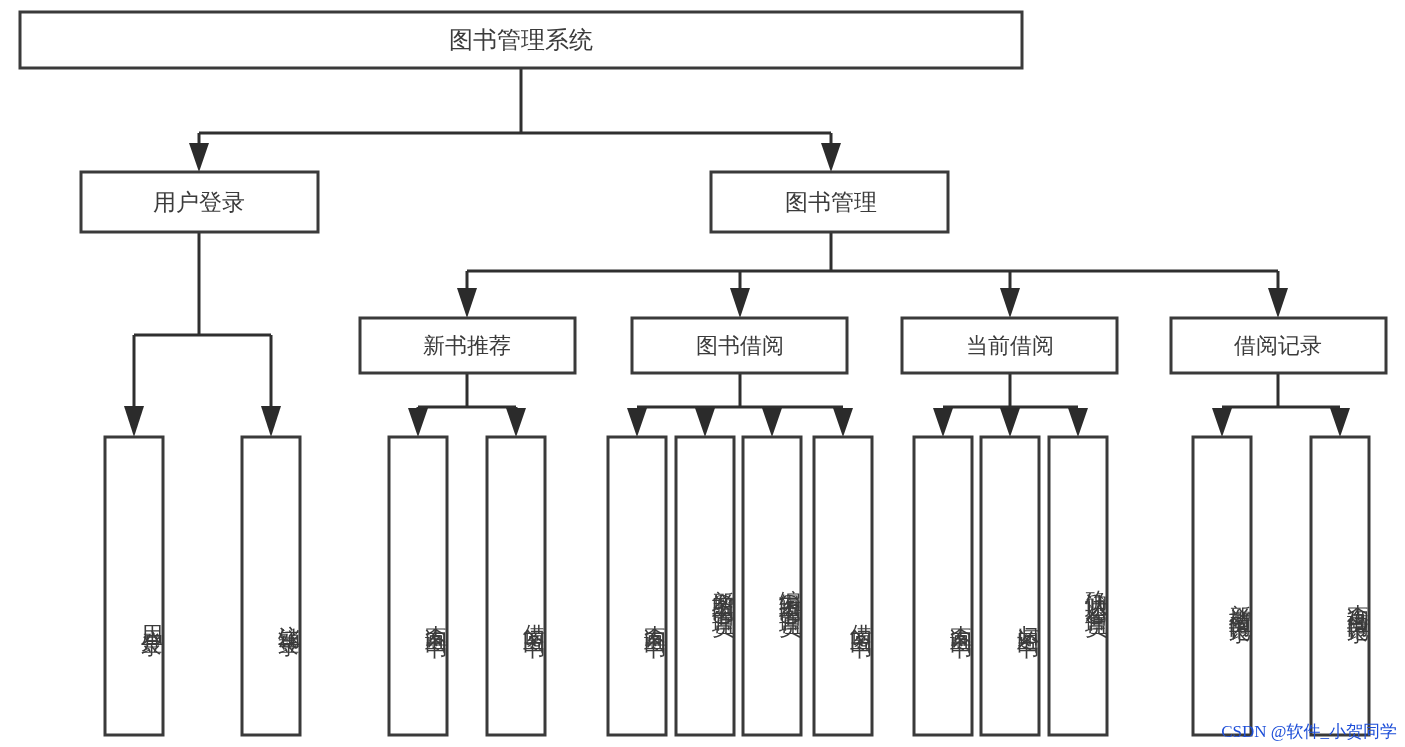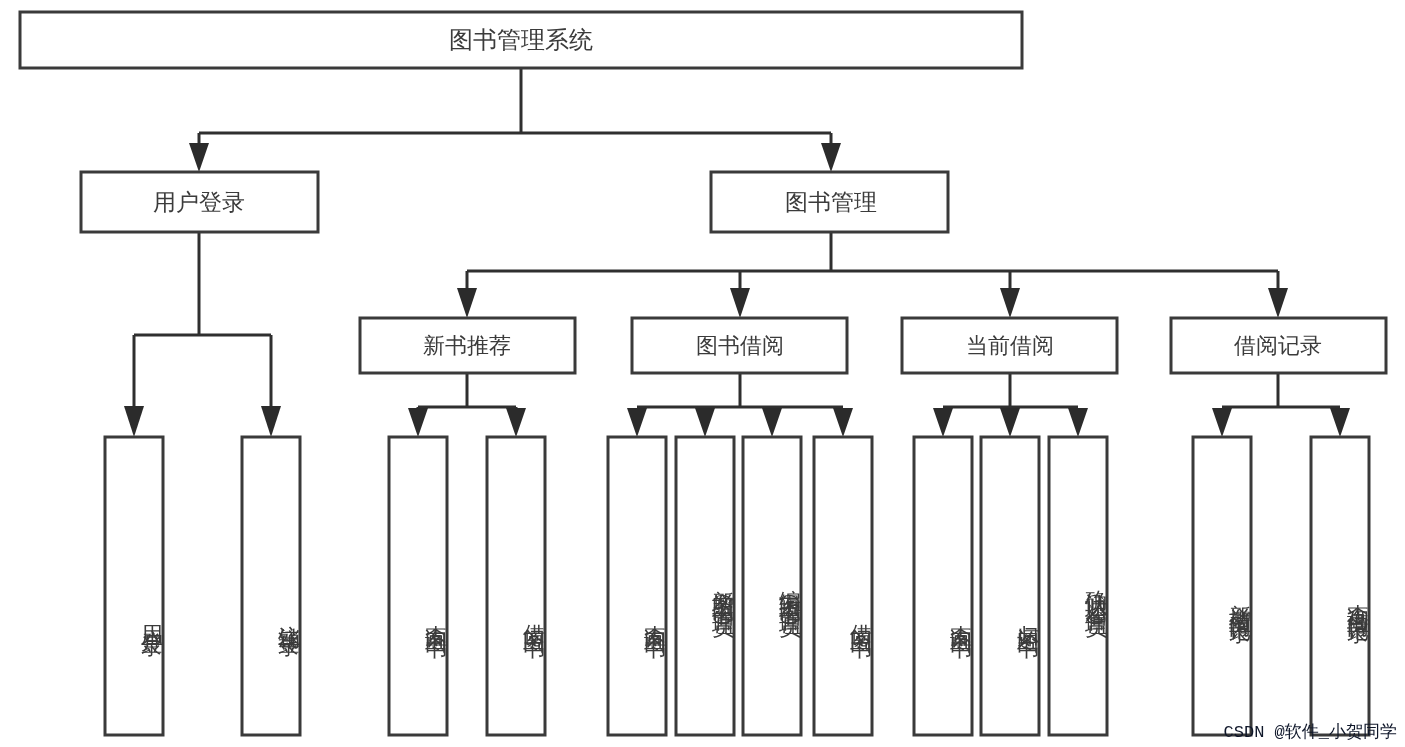--- a/index.html
+++ b/index.html
@@ -50,23 +50,23 @@
     display:flex;
     align-items:flex-start;
     justify-content:center;
     pointer-events:none;
     user-select:none;
   }
   .watermark{
     position:absolute;
     right:8px;
     bottom:4px;
-    color:#0f172a;
+    color:#1d4ed8;
     font-size:17px;
-    font-family:Liberation Mono, monospace;
+    font-family:Liberation Serif, serif;
     white-space:nowrap;
     user-select:none;
   }
 </style>
 </head>
 <body>
 
 <div id="diagram-root">
 
   <svg id="flow" viewBox="0 0 1405 747" xmlns="http://www.w3.org/2000/svg">

